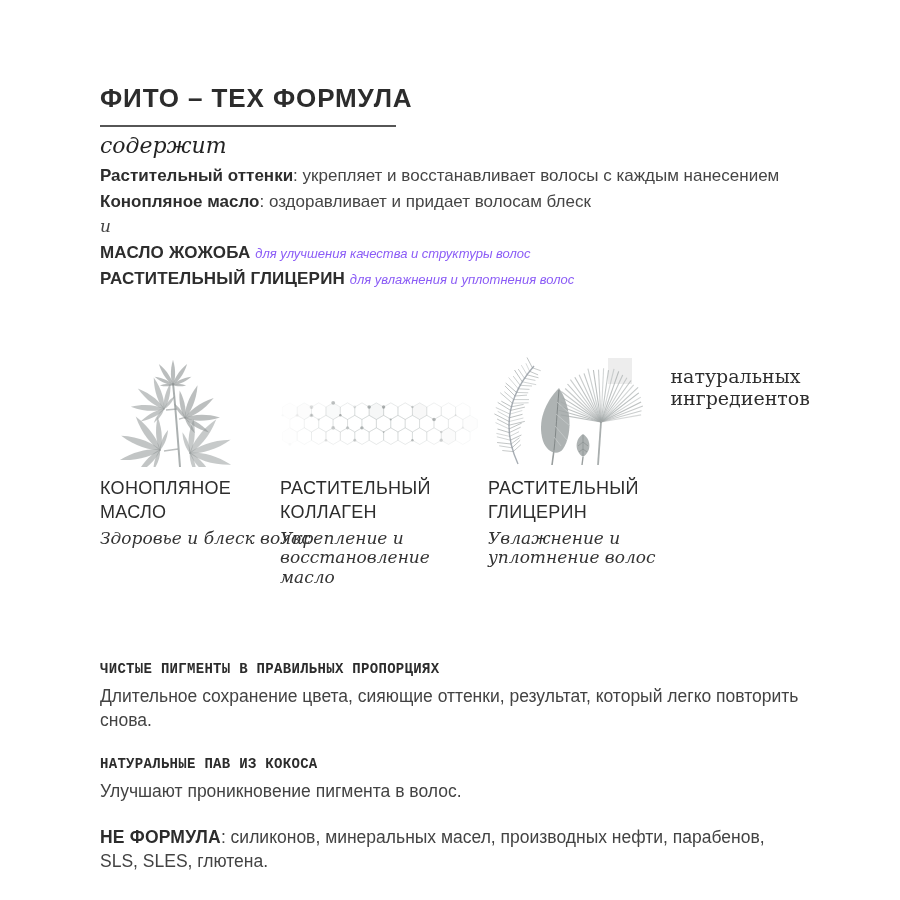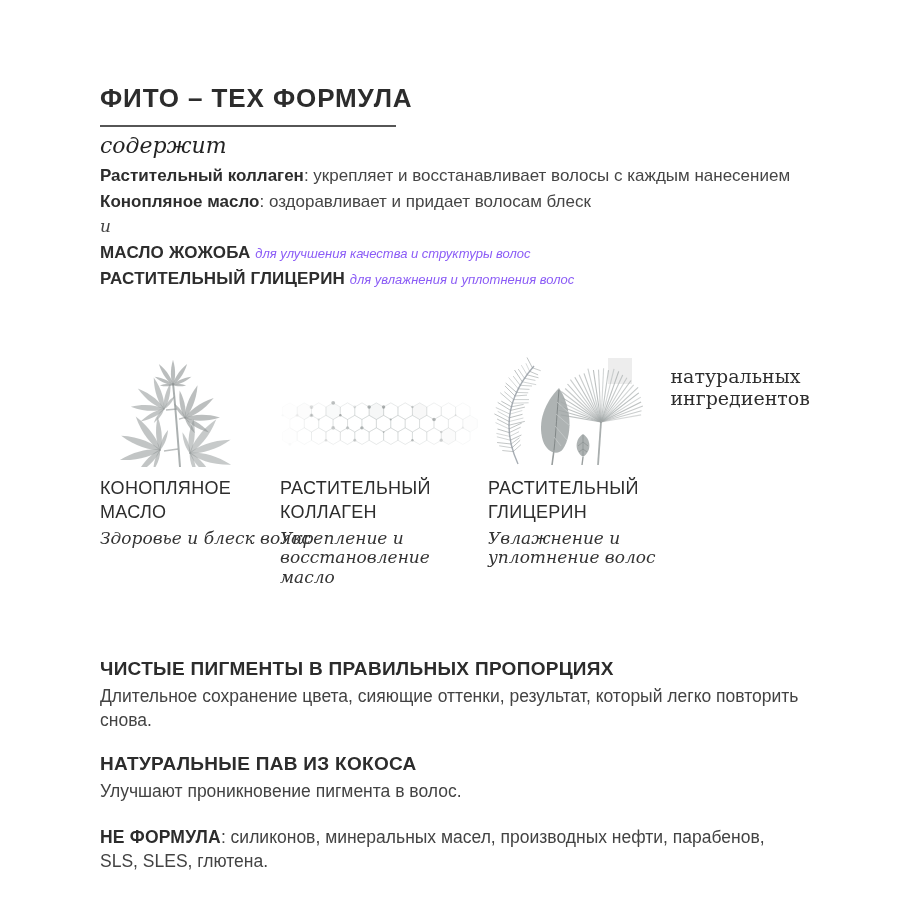--- a/index.html
+++ b/index.html
@@ -40,36 +40,36 @@
   .nowrap{white-space:nowrap;}
 
   .stat-value{font-family:"DejaVu Serif",serif;font-size:60px;line-height:54px;
      color:#2e2e2e;margin-bottom:-4px;}
   .stat-label{margin-top:10px;font-family:"DejaVu Serif",serif;font-size:19px;
      line-height:22px;color:#2e2e2e;}
   .stat-label span{display:block;}
 
   .sections{margin-top:72px;}
   .sections section{margin-bottom:22px;}
-  .sections h2{margin:0 0 5px;font-size:19px;line-height:20px;font-weight:700;
-     letter-spacing:0.3px;color:#2c2c2c;}
+  .sections h2{margin:0 0 5px;font-size:14px;line-height:20px;font-weight:700;
+     letter-spacing:0.3px;color:#2c2c2c;font-family:Liberation Mono, monospace;}
   .sections p{margin:0;font-size:17.5px;line-height:24px;color:#434343;max-width:700px;}
   .lead-line b{color:#2c2c2c;letter-spacing:0.2px;}
 </style>
 </head>
 <body>
 
 <div class="page">
 
   <h1>ФИТО – ТЕХ ФОРМУЛА</h1>
   <div class="rule"></div>
   <div class="subtitle">содержит</div>
 
   <div class="intro">
-    <p><b>Растительный коллаген</b><span>: укрепляет и восстанавливает волосы с каждым нанесением</span></p>
+    <p><b>Растительный оттенки</b><span>: укрепляет и восстанавливает волосы с каждым нанесением</span></p>
     <p><b>Конопляное масло</b><span>: оздоравливает и придает волосам блеск</span></p>
     <p class="connector">и</p>
     <p class="feature"><b>МАСЛО ЖОЖОБА</b> <i>для улучшения качества и структуры волос</i></p>
     <p class="feature"><b>РАСТИТЕЛЬНЫЙ ГЛИЦЕРИН</b> <i>для увлажнения и уплотнения волос</i></p>
   </div>
 
   <div class="ing-row">
 
     <div class="col1">
       <div class="icon-area">

